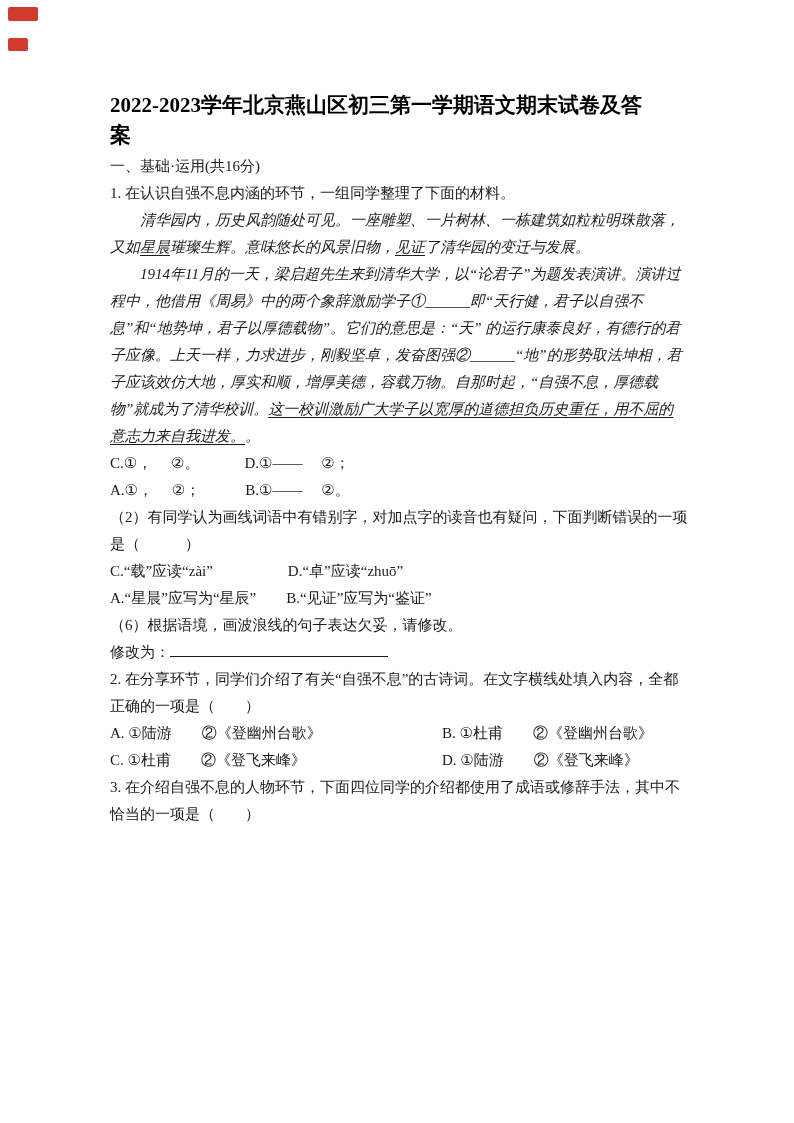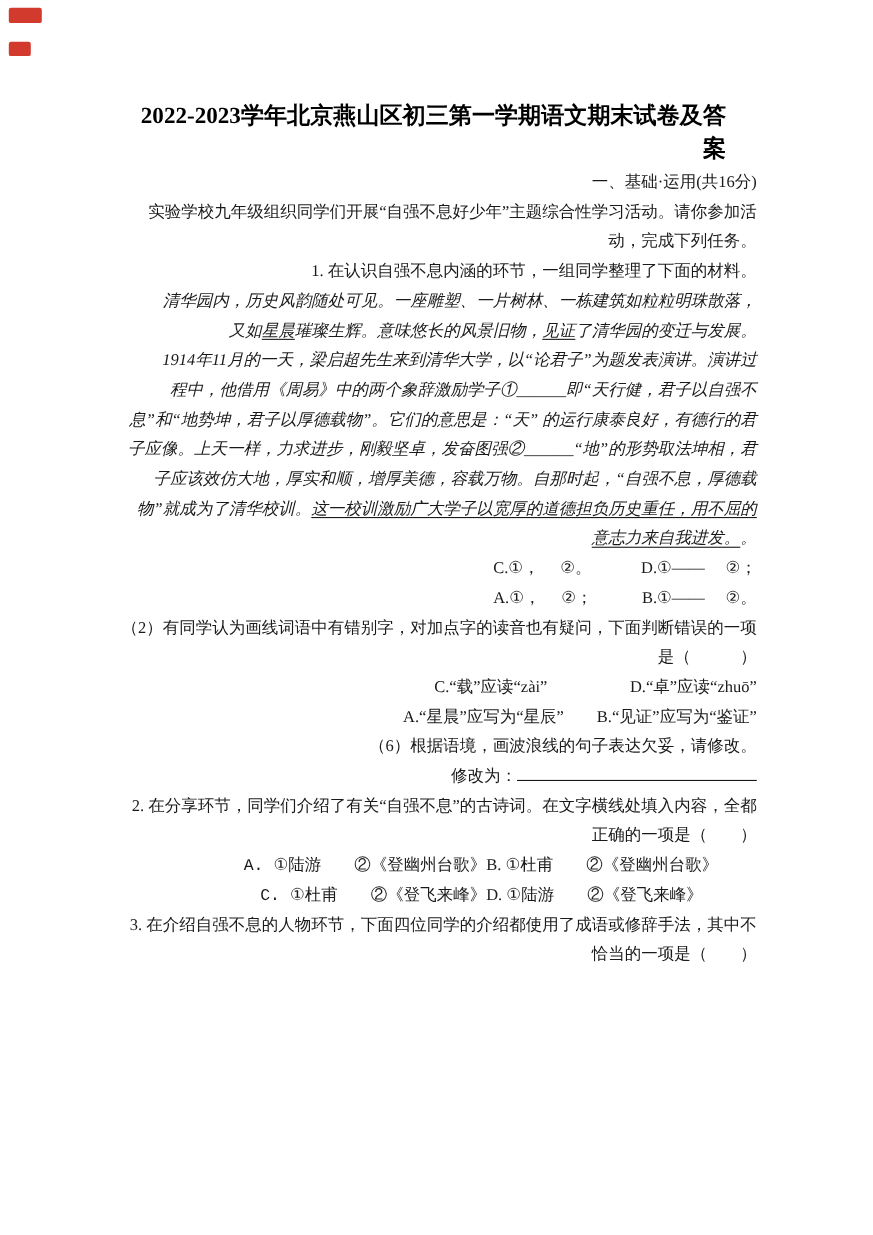--- a/index.html
+++ b/index.html
@@ -6,21 +6,20 @@
   html, body { background: #888; }
   .page {
     position: relative;
     width: 794px;
     height: 1123px;
     margin: 0 auto;
     background: #ffffff;
     font-family: "Liberation Serif", "DejaVu Serif", serif;
     color: #1a1a1a;
     overflow: hidden;
-    text-align: right;
   }
   .red-mark { position: absolute; background: #d23a2e; border-radius: 2px; }
   .mark1 { left: 8px; top: 7px; width: 30px; height: 14px; }
   .mark2 { left: 8px; top: 38px; width: 20px; height: 13px; }
   .content { position: absolute; left: 110px; top: 90px; width: 578px; }
   .title {
     width: 550px;
     font-size: 21px;
     font-weight: bold;
     line-height: 30px;
@@ -36,37 +35,36 @@
   .indent { text-indent: 2em; font-style: italic; }
   .u { text-decoration: underline; text-underline-offset: 3px; }
   .blank {
     display: inline-block;
     width: 218px;
     height: 15px;
     border-bottom: 1px solid #1a1a1a;
     vertical-align: baseline;
   }
   .opt-row { display: flex; }
-  .opt-row .col1 { flex: 0 0 332px; font-family: Liberation Mono, monospace; }
+  .opt-row .col1 { flex: 0 0 332px; }
 </style>
 </head>
 <body>
 
 <div class="page">
 
   <div class="red-mark mark1"></div>
   <div class="red-mark mark2"></div>
 
   <div class="content">
 
     <h1 class="title">2022-2023学年北京燕山区初三第一学期语文期末试卷及答案</h1>
 
     <p class="line">一、基础·运用(共16分)</p>
 
-    <p class="line">实验学校九年级组织同学们开展“自强不息好少年”主题综合性学习活动。请你参加活动，完成下列任务。</p>
 
     <p class="line">1. 在认识自强不息内涵的环节，一组同学整理了下面的材料。</p>
 
     <p class="line indent"><span>清华园内，历史风韵随处可见。一座雕塑、一片树林、一栋建筑如粒粒明珠散落，又如</span><span class="u">星晨</span><span>璀璨生辉。意味悠长的风景旧物，</span><span class="u">见证</span><span>了清华园的变迁与发展。</span></p>
 
     <p class="line indent"><span>1914年11月的一天，梁启超先生来到清华大学，以“论君子”为题发表演讲。演讲过程中，他借用《周易》中的两个象辞激励学子①______即“天行健，君子以自强不息”和“地势坤，君子以厚德载物”。它们的意思是：“天” 的运行康泰良好，有德行的君子应像。上天一样，力求进步，刚毅坚卓，发奋图强②______“地”的形势取法坤相，君子应该效仿大地，厚实和顺，增厚美德，容载万物。自那时起，“自强不息，厚德载物”就成为了清华校训。</span><span class="u">这一校训激励广大学子以宽厚的道德担负历史重任，用不屈的意志力来自我进发。</span><span>。</span></p>
 
     <p class="line">C.①，　 ②。　　　D.①——　 ②；</p>
     <p class="line">A.①，　 ②；　　　B.①——　 ②。</p>
 

